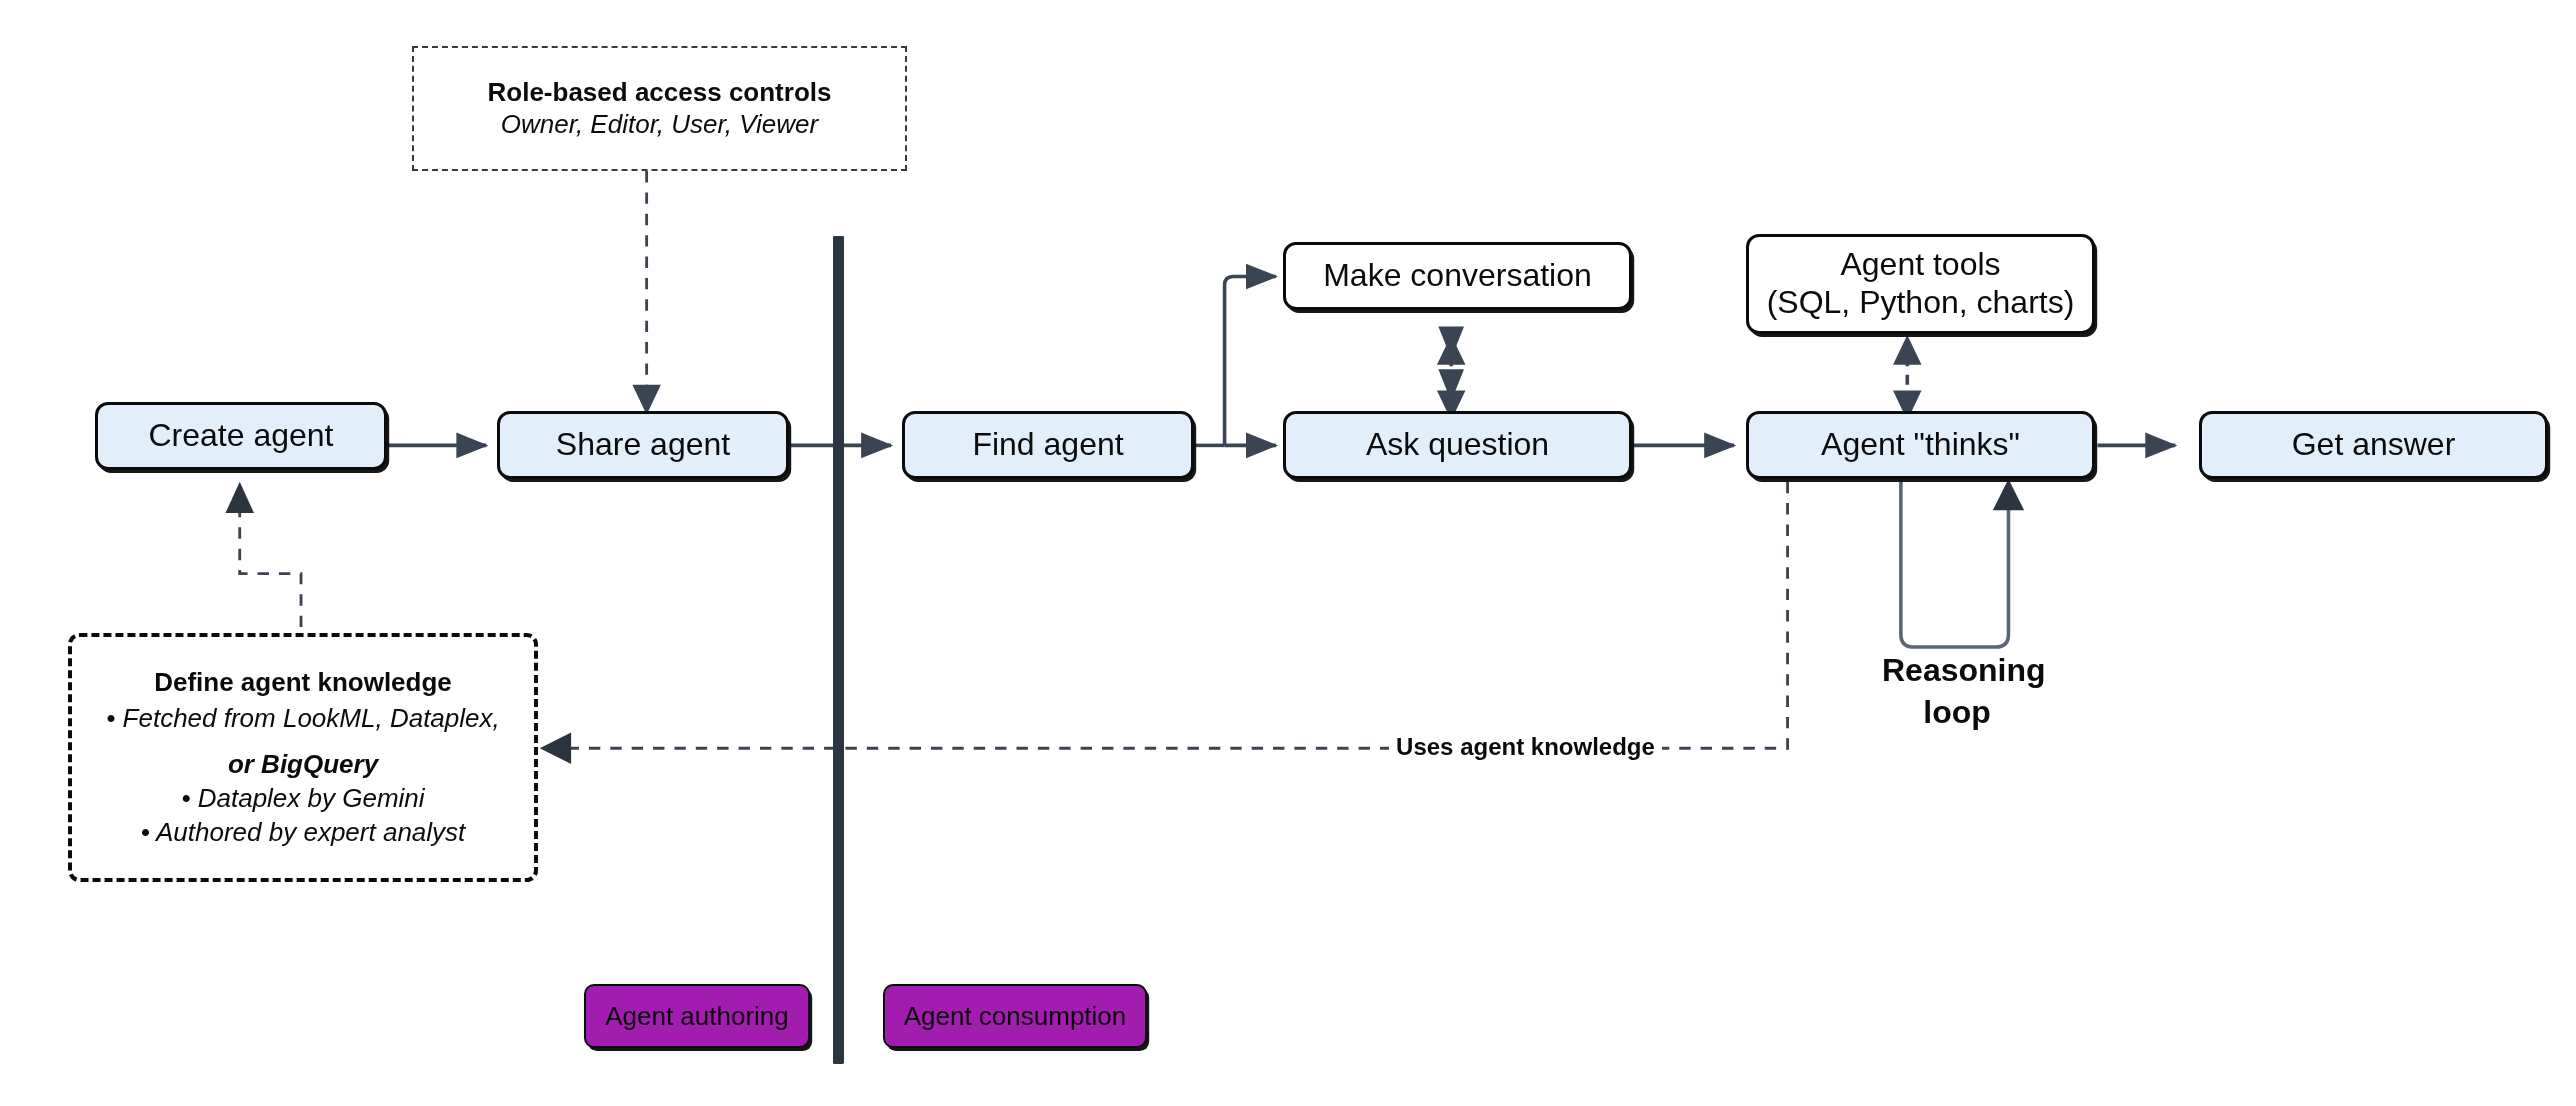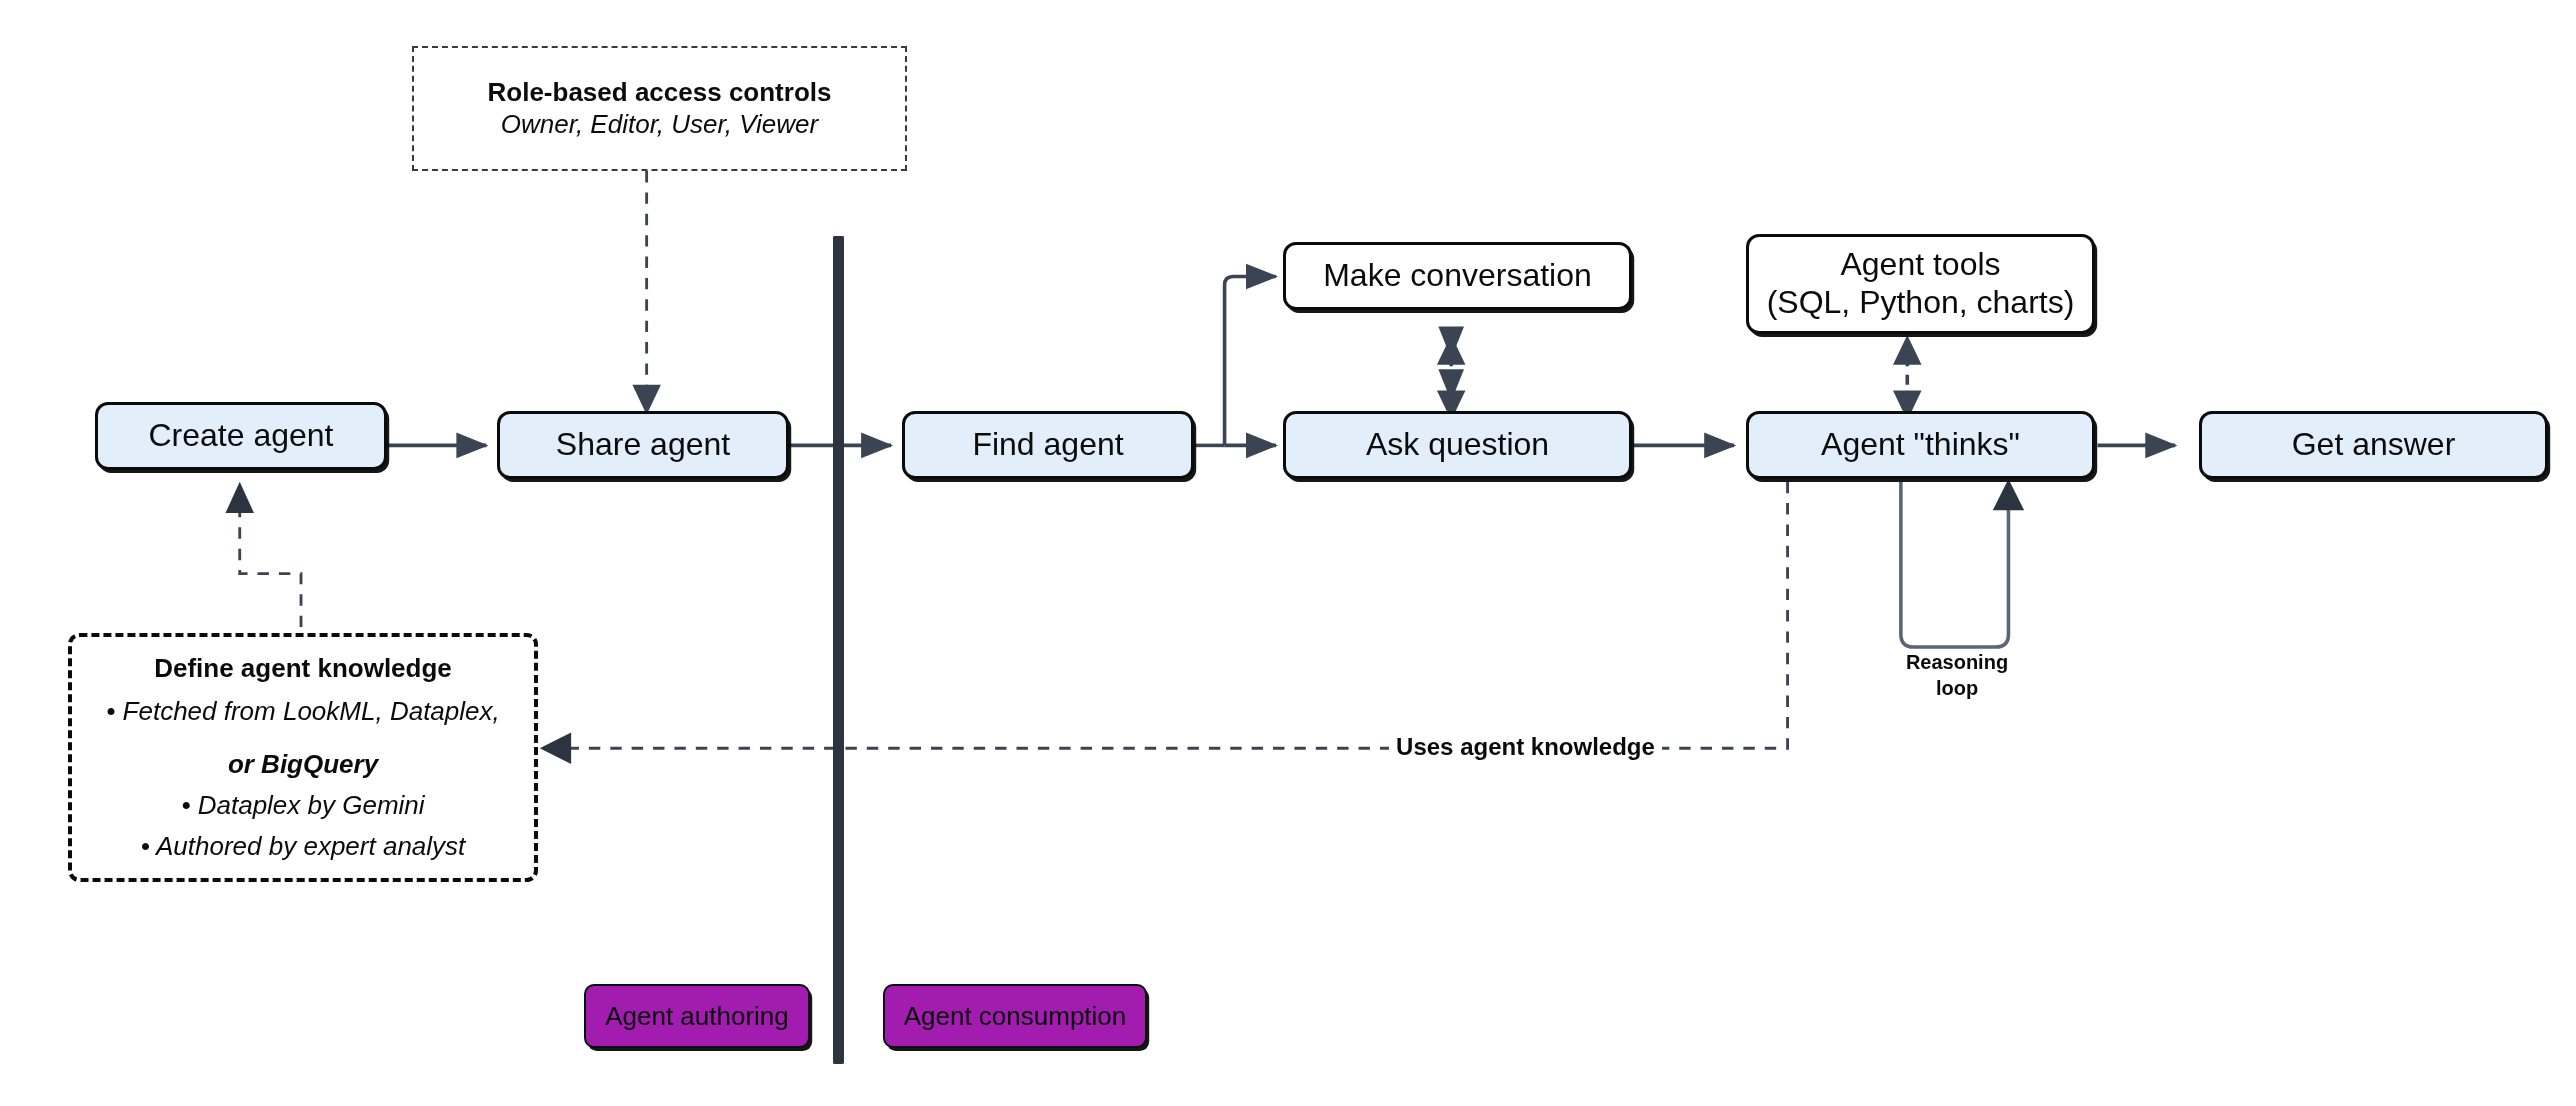--- a/index.html
+++ b/index.html
@@ -68,21 +68,20 @@
     justify-content: center;
     text-align: center;
     color: #0b0b0b;
   }
   .note-thin {
     border: 2.1px dashed #3a3a3a;
   }
   .note-thick {
     border: 4.3px dashed #0b0b0b;
     border-radius: 11.4px;
-    gap: 7px;
   }
   .note-title {
     font-weight: bold;
     font-size: 26px;
     line-height: 1.25;
   }
   .note-sub {
     font-style: italic;
     font-size: 26px;
     line-height: 1.28;
@@ -97,21 +96,21 @@
     position: absolute;
     font-size: 24px;
     font-weight: bold;
     color: #0b0b0b;
     background: #ffffff;
     padding: 0 7.1px;
     white-space: nowrap;
   }
   .loop-label {
     position: absolute;
-    font-size: 20px;
+    font-size: 32px;
     font-weight: bold;
     color: #0b0b0b;
     text-align: center;
     line-height: 1.32;
     white-space: nowrap;
   }
   .divider {
     position: absolute;
     background: #2c3440;
     border-radius: 1.4px;

